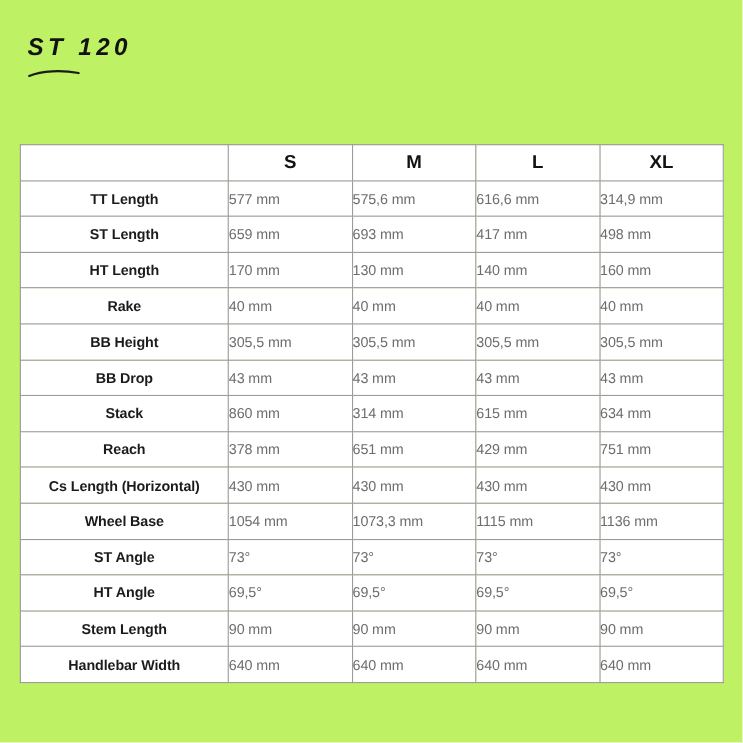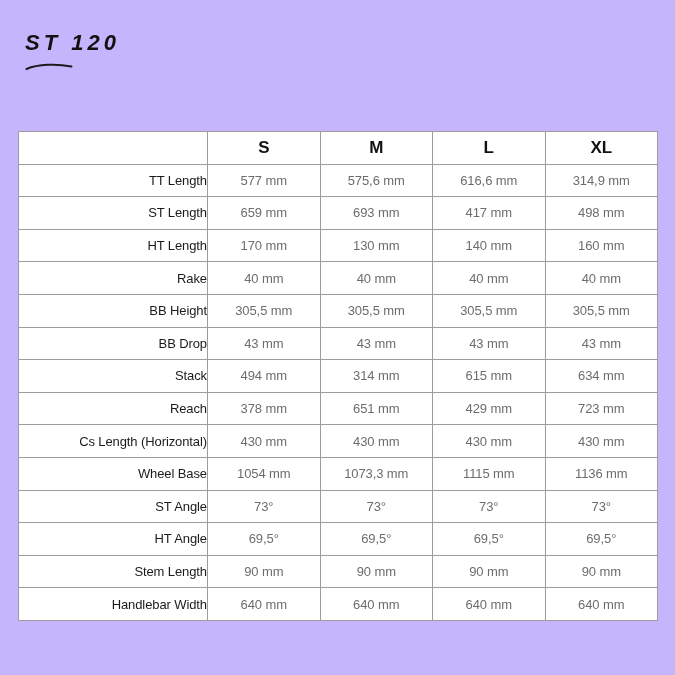--- a/index.html
+++ b/index.html
@@ -8,21 +8,21 @@
     background: #ffffff;
     width: 675px;
     height: 675px;
     font-family: "Liberation Sans", "DejaVu Sans", sans-serif;
     overflow: hidden;
   }
   .page {
     position: relative;
     width: 675px;
     height: 675px;
-    background: #c4b5fd;
+    background: #bef264;
   }
   .title-block {
     position: absolute;
     left: 25px;
     top: 30px;
   }
   .page-title {
     margin: 0;
     font-size: 22px;
     font-weight: 800;
@@ -59,30 +59,30 @@
     background: #ffffff;
   }
   th.size-header {
     font-size: 17px;
     font-weight: 700;
     color: #121212;
     text-align: center;
   }
   td.row-label {
     font-size: 13px;
-    font-weight: 400;
+    font-weight: 700;
     color: #1b1b1b;
-    text-align: right;
+    text-align: center;
     padding-left: 13px;
   }
   td.cell-value {
     font-size: 13px;
     font-weight: 400;
     color: #6d6d6d;
-    text-align: center;
+    text-align: left;
   }
 </style>
 </head>
 <body>
 
 <div class="page">
 
   <div class="title-block">
     <h1 class="page-title">ST 120</h1>
     <svg class="title-underline" width="48" height="9" viewBox="0 0 48 9">
@@ -153,32 +153,32 @@
   <tr>
     <td class="row-label">BB Drop</td>
     <td class="cell-value">43 mm</td>
     <td class="cell-value">43 mm</td>
     <td class="cell-value">43 mm</td>
     <td class="cell-value">43 mm</td>
   </tr>
 
   <tr>
     <td class="row-label">Stack</td>
-    <td class="cell-value">494 mm</td>
+    <td class="cell-value">860 mm</td>
     <td class="cell-value">314 mm</td>
     <td class="cell-value">615 mm</td>
     <td class="cell-value">634 mm</td>
   </tr>
 
   <tr>
     <td class="row-label">Reach</td>
     <td class="cell-value">378 mm</td>
     <td class="cell-value">651 mm</td>
     <td class="cell-value">429 mm</td>
-    <td class="cell-value">723 mm</td>
+    <td class="cell-value">751 mm</td>
   </tr>
 
   <tr>
     <td class="row-label">Cs Length (Horizontal)</td>
     <td class="cell-value">430 mm</td>
     <td class="cell-value">430 mm</td>
     <td class="cell-value">430 mm</td>
     <td class="cell-value">430 mm</td>
   </tr>
 

